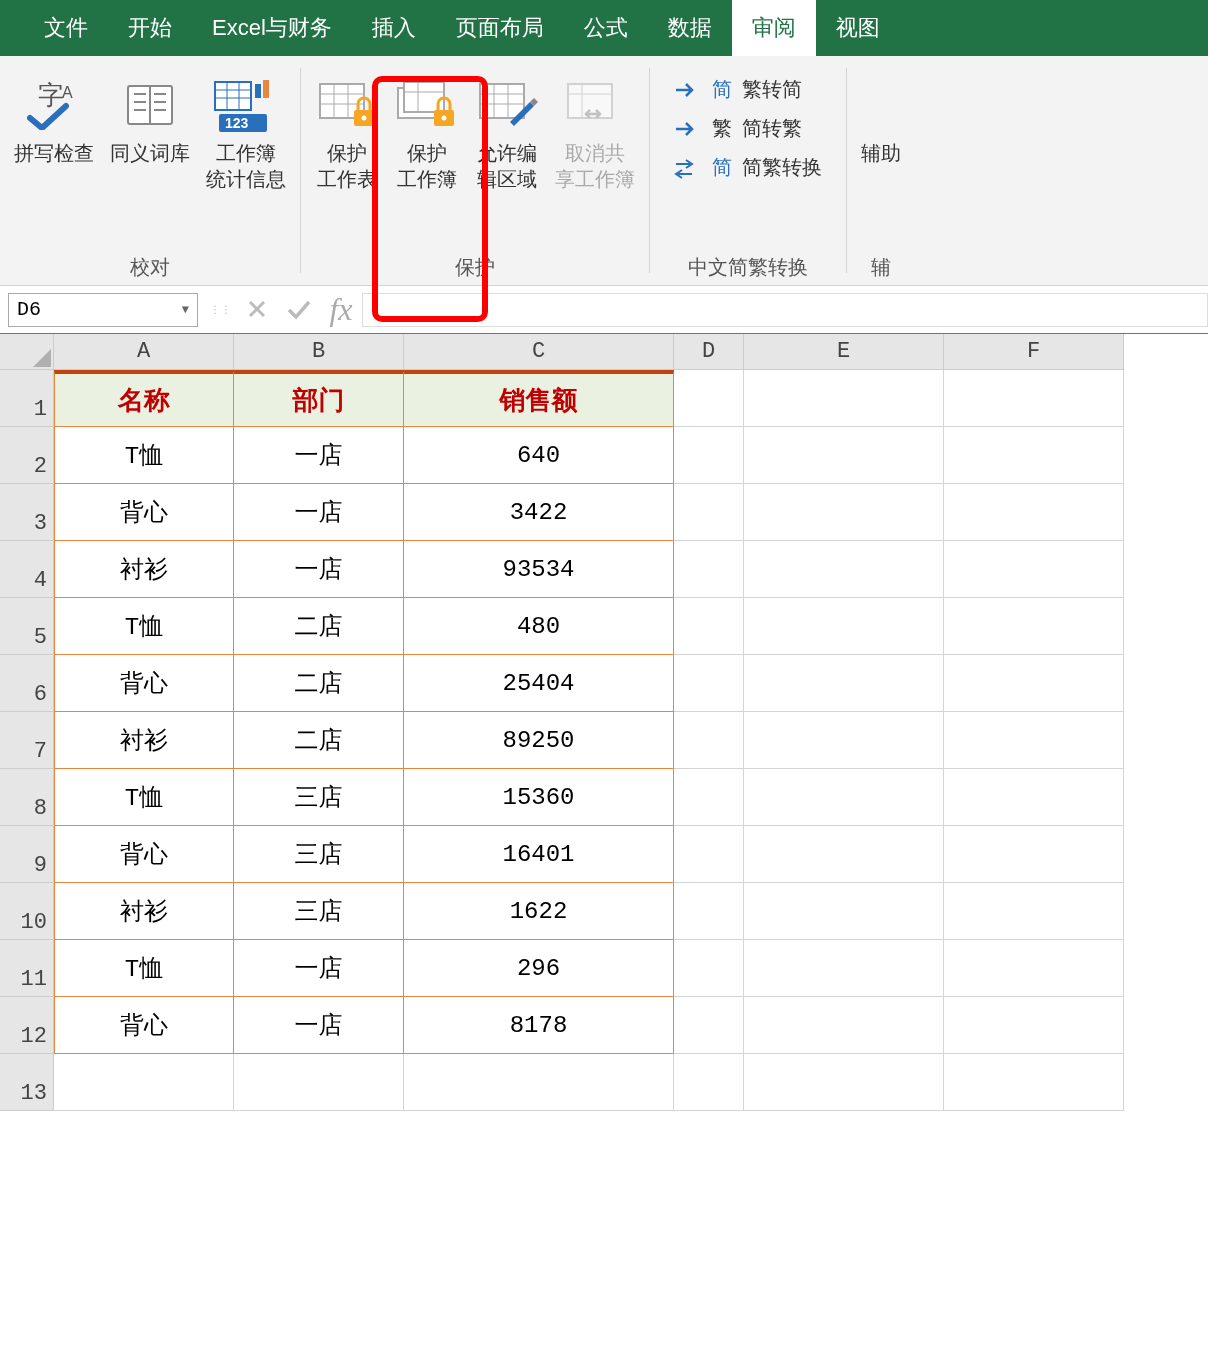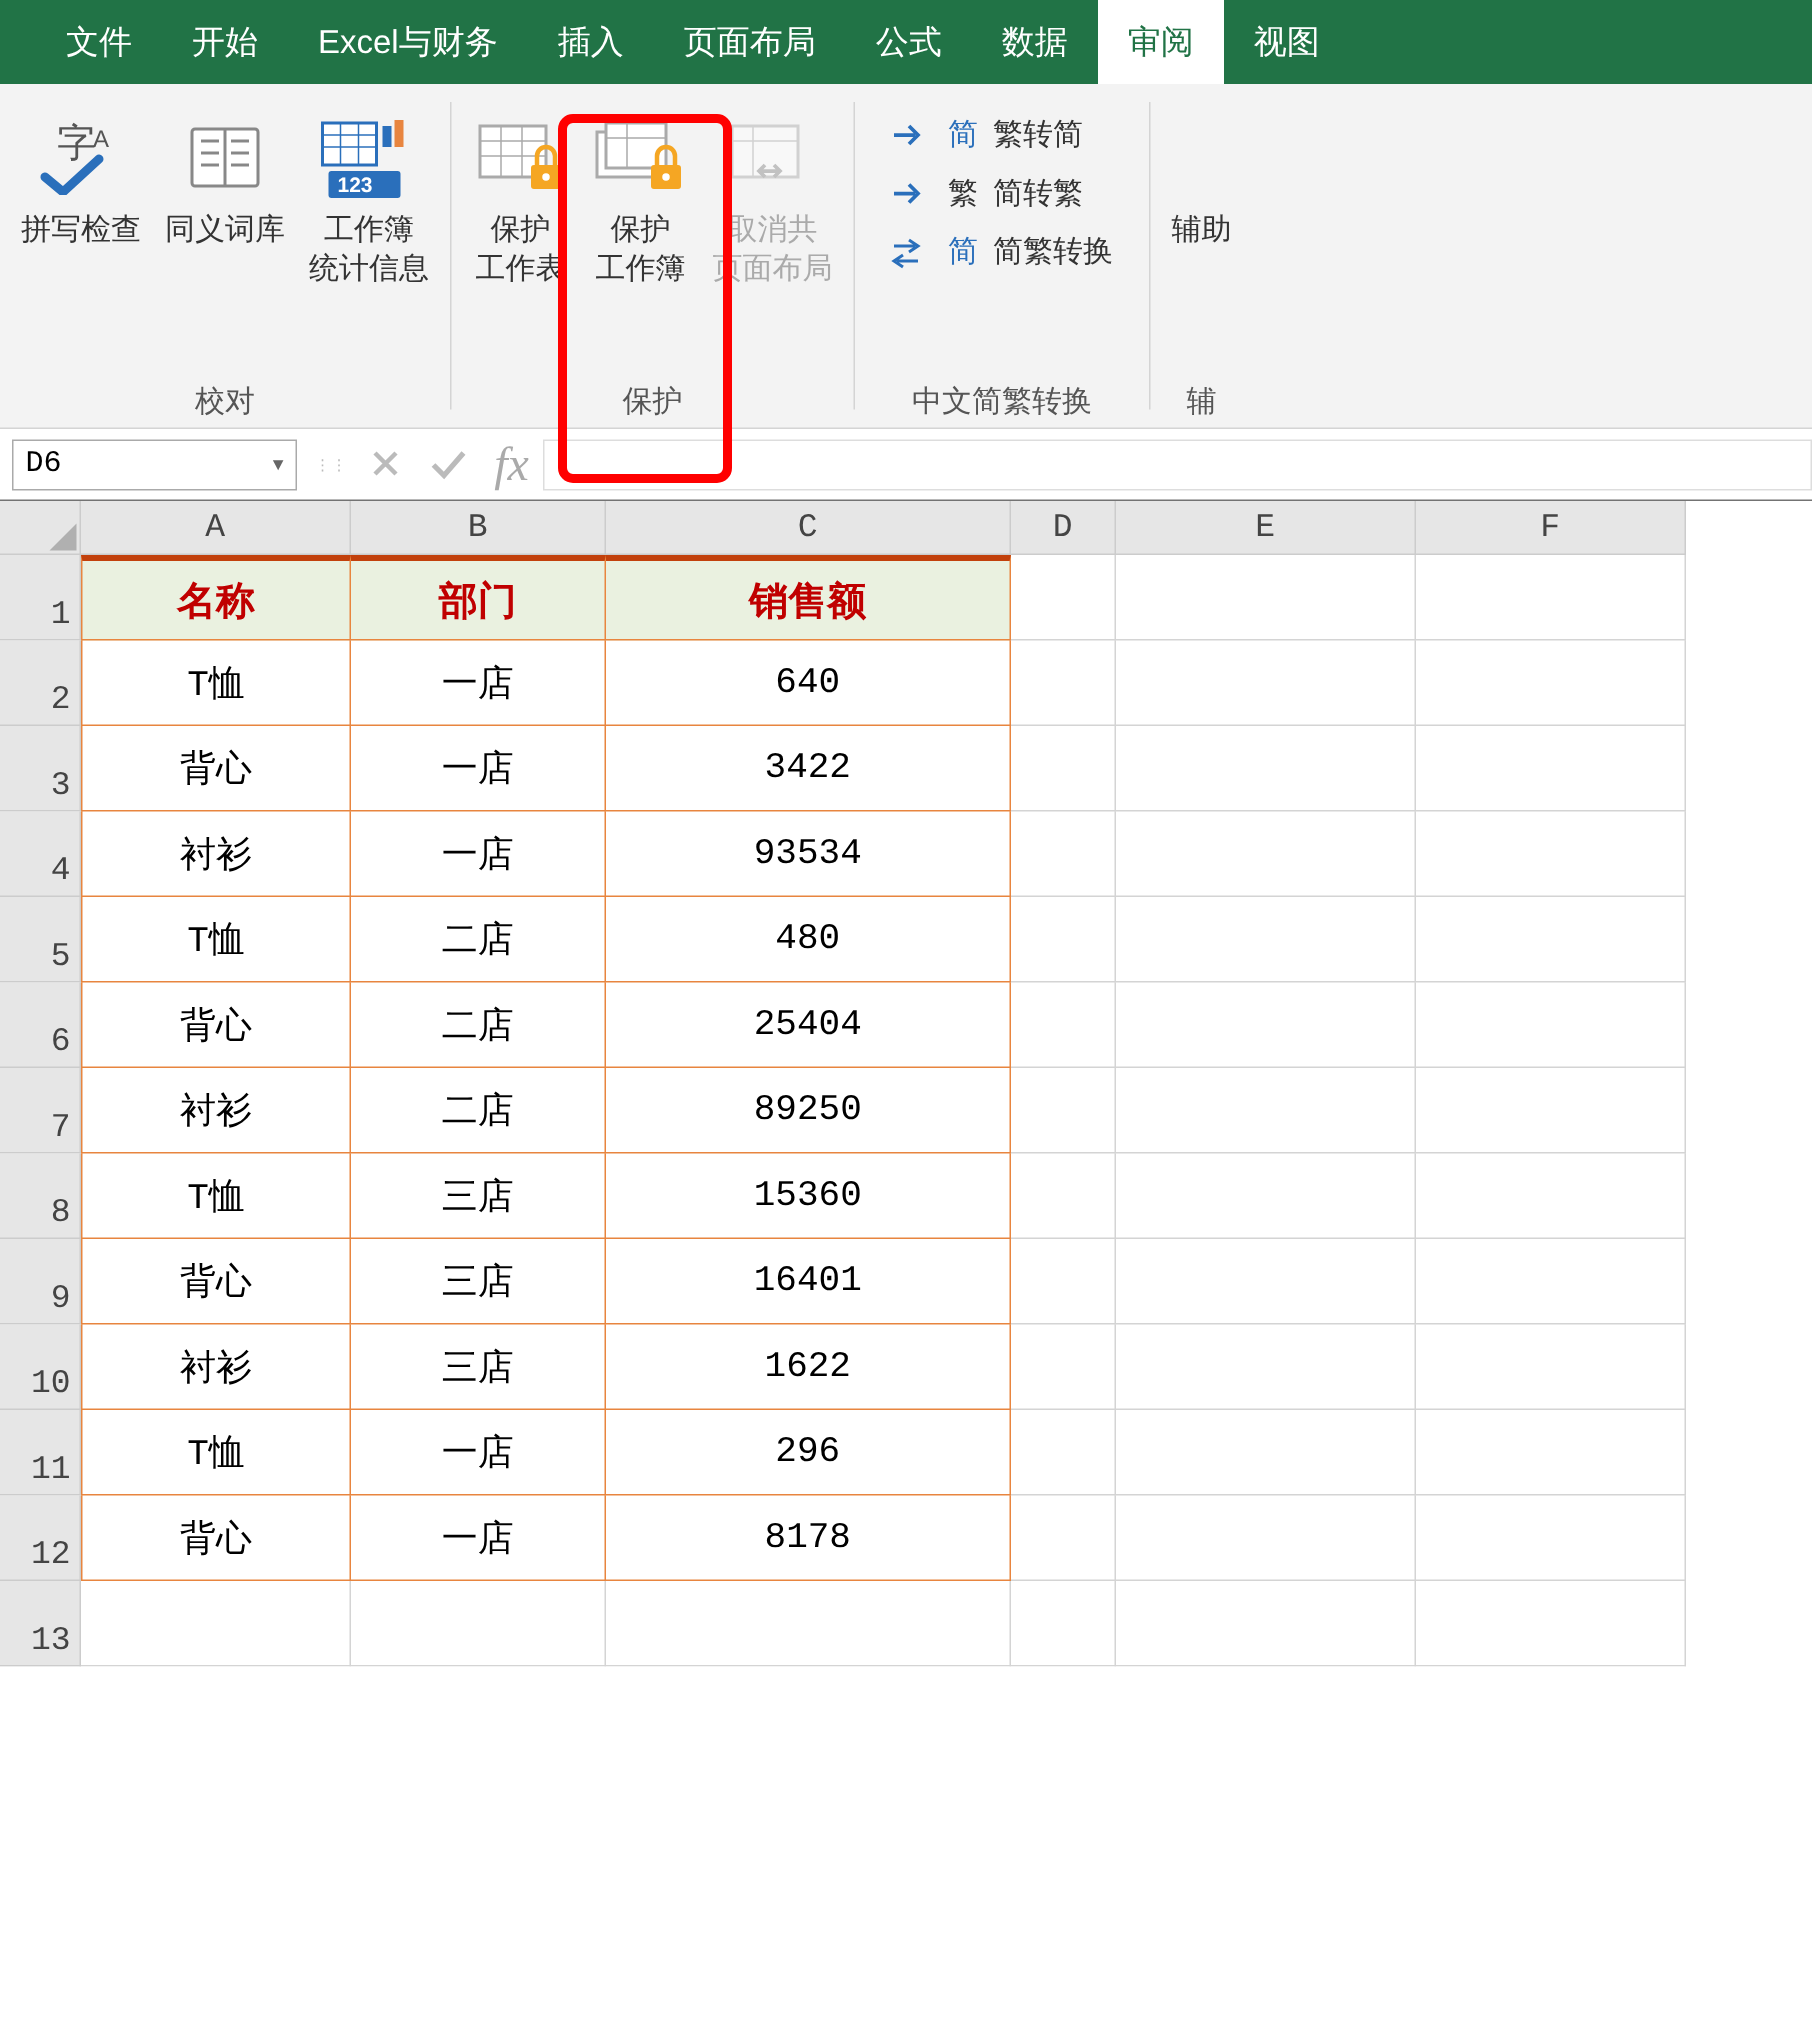--- a/index.html
+++ b/index.html
@@ -143,31 +143,46 @@
             <line x1="8" y1="14" x2="48" y2="14" stroke="#aaa"></line>
             <line x1="22" y1="4" x2="22" y2="34" stroke="#aaa"></line>
             <rect x="38" y="32" width="20" height="16" rx="2" fill="#f5a623"></rect>
             <path d="M42 32 v-6 a6 6 0 0 1 12 0 v6" fill="none" stroke="#f5a623" stroke-width="3"></path>
             <circle cx="48" cy="40" r="2.5" fill="#fff"></circle>
           </svg>
         </div>
         <div class="btn-label" style="white-space:pre">保护
 工作簿</div>
       </div>
+      <div class="ribbon-btn">
+        <div class="icon-wrap">
+          <svg width="62" height="54" viewBox="0 0 62 54">
+            <rect x="4" y="6" width="44" height="34" fill="#fff" stroke="#aaa" stroke-width="2"></rect>
+            <line x1="4" y1="16" x2="48" y2="16" stroke="#aaa"></line>
+            <line x1="4" y1="26" x2="48" y2="26" stroke="#aaa"></line>
+            <line x1="18" y1="6" x2="18" y2="40" stroke="#aaa"></line>
+            <line x1="32" y1="6" x2="32" y2="40" stroke="#aaa"></line>
+            <path d="M34 44 L54 24 L58 28 L38 48 Z" fill="#2a6fbb"></path>
+            <path d="M54 24 L58 28 L62 24 L58 20 Z" fill="#888"></path>
+          </svg>
+        </div>
+        <div class="btn-label" style="white-space:pre">允许编
+辑区域</div>
+      </div>
       <div class="ribbon-btn disabled">
         <div class="icon-wrap">
           <svg width="62" height="54" viewBox="0 0 62 54" opacity="0.45">
             <rect x="4" y="6" width="44" height="34" fill="#fff" stroke="#aaa" stroke-width="2"></rect>
             <line x1="4" y1="16" x2="48" y2="16" stroke="#aaa"></line>
             <line x1="18" y1="6" x2="18" y2="40" stroke="#aaa"></line>
             <path d="M22 36 L36 36 M26 32 L22 36 L26 40 M32 32 L36 36 L32 40" stroke="#888" stroke-width="2.5" fill="none"></path>
           </svg>
         </div>
         <div class="btn-label" style="white-space:pre">取消共
-页面布局</div>
+享工作簿</div>
       </div>
     </div>
     <div class="group-label">保护</div>
   </div>
 
   <div class="ribbon-sep"></div>
 
   <div class="ribbon-group" style="min-width:190px;">
     <div class="cn-convert" style="flex:1;">
       <div class="cn-row">

